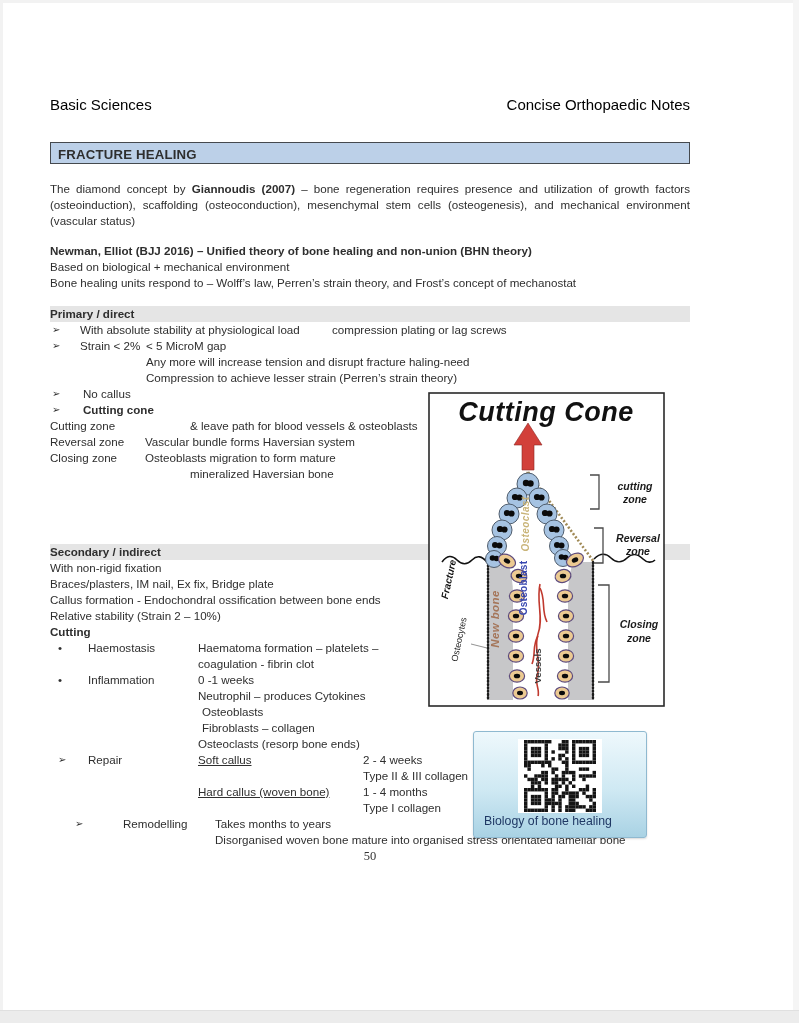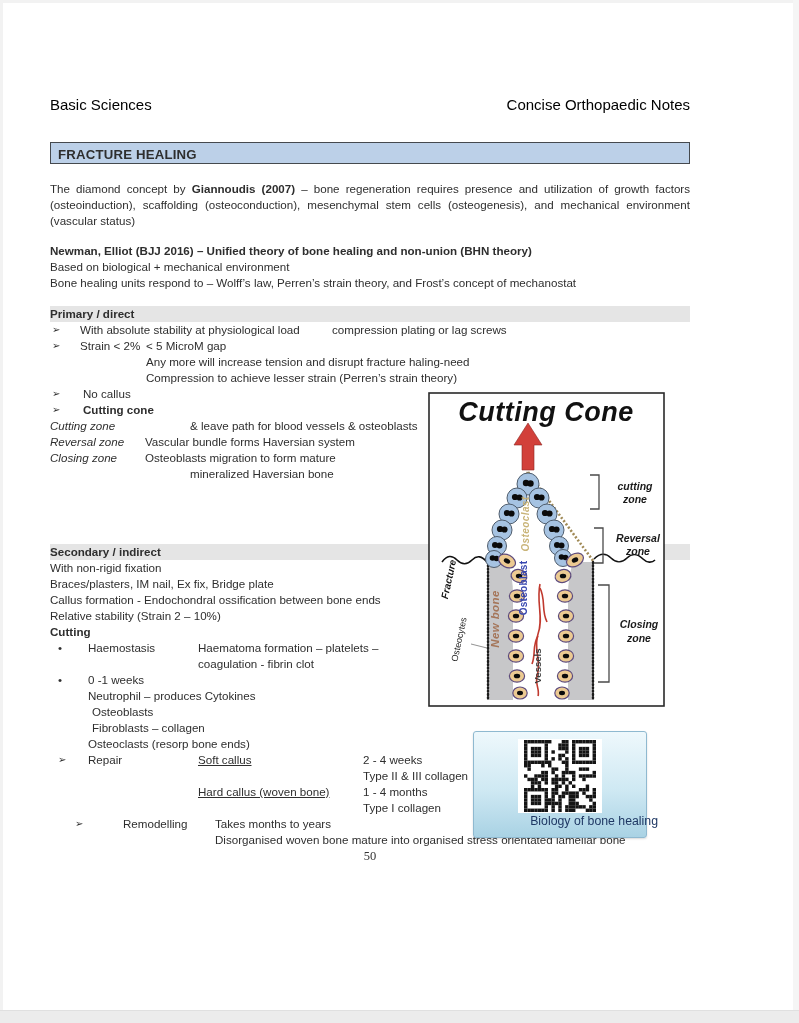--- a/index.html
+++ b/index.html
@@ -26,21 +26,21 @@
   .sechead{margin-top:15px;background:#e5e5e5;font-weight:bold;}
   .sechead.gap{margin-top:62px;}
 
   .brow{display:flex;}
   .bm{flex:none;width:28px;padding-left:2px;font-size:10px;}
   .w252{flex:none;width:252px;}
   .w66{flex:none;width:66px;}
   .sub{padding-left:96px;}
 
   .zrow{display:flex;}
-  .zl{flex:none;width:95px;font-style:italic;}
+  .zl{flex:none;width:95px;}
   .zi2{padding-left:45px;}
 
   .srow{display:flex;}
   .sm{flex:none;width:30px;padding-left:8px;}
   .sm.ar{font-size:10px;}
   .sl{flex:none;width:110px;}
   .sd{flex:1;min-width:0;}
   .sp{padding-left:4px;}
 
   .rg{display:flex;}
@@ -56,21 +56,21 @@
   #diagram{position:absolute;left:428px;top:392px;width:237px;height:315px;}
   #diagram svg{display:block;}
 
   
   #qrbox{position:absolute;left:473px;top:731px;width:172px;height:105px;
          border:1px solid #8fb9d0;border-radius:3px;
          background:linear-gradient(180deg,#eef8fc 0%,#cfe9f3 55%,#a9d2e4 100%);
          box-shadow:0 1px 2px rgba(0,0,0,.15);}
   #qrwhite{position:absolute;left:44px;top:7px;width:84px;height:74px;background:#fff;
            display:flex;align-items:center;justify-content:center;}
-  #qrcaption{position:absolute;left:0;top:82px;width:184px;text-align:right;
+  #qrcaption{position:absolute;left:0;top:82px;width:148px;text-align:center;
              color:#1f3864;font-size:12.3px;}
 </style>
 </head>
 <body>
 
 <div class="edge top"></div>
 <div class="edge left"></div>
 <div class="edge right"></div>
 <div class="edge bottom"></div>
 
@@ -147,20 +147,21 @@
     <span class="sm">•</span>
     <span class="sl">Haemostasis</span>
     <span class="sd">
       <div>Haematoma formation – platelets –</div>
       <div>coagulation - fibrin clot</div>
     </span>
   </div>
 
   <div class="srow">
     <span class="sm">•</span>
+    <span class="sl">Inflammation</span>
     <span class="sd">
       <div>0 -1 weeks</div>
       <div>Neutrophil – produces Cytokines</div>
       <div class="sp">Osteoblasts</div>
       <div class="sp">Fibroblasts – collagen</div>
       <div>Osteoclasts (resorp bone ends)</div>
     </span>
   </div>
 
   <div class="srow">

